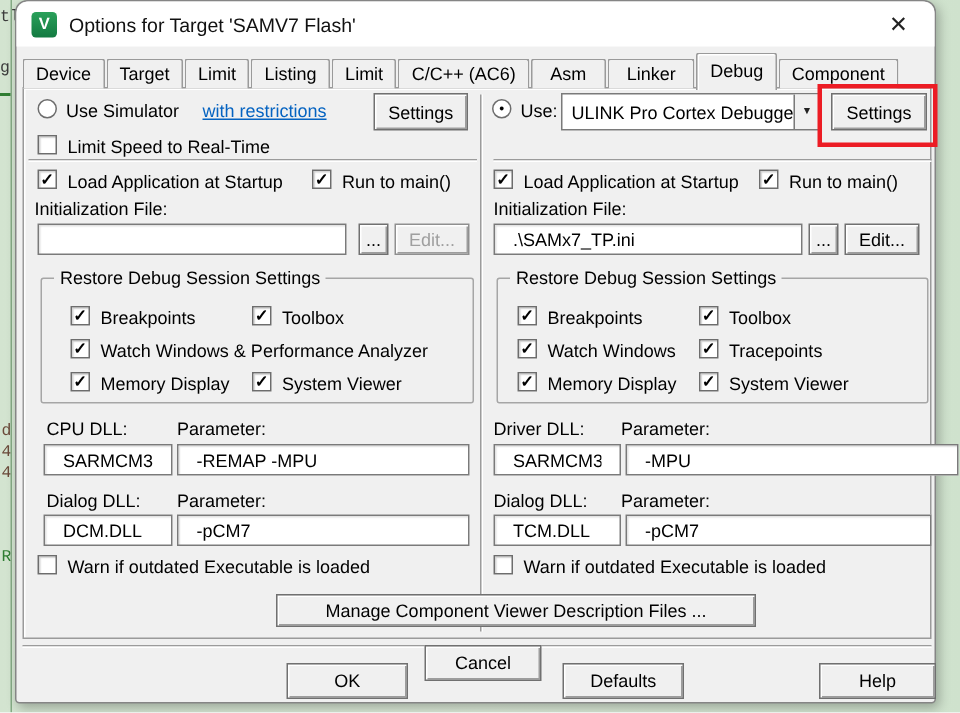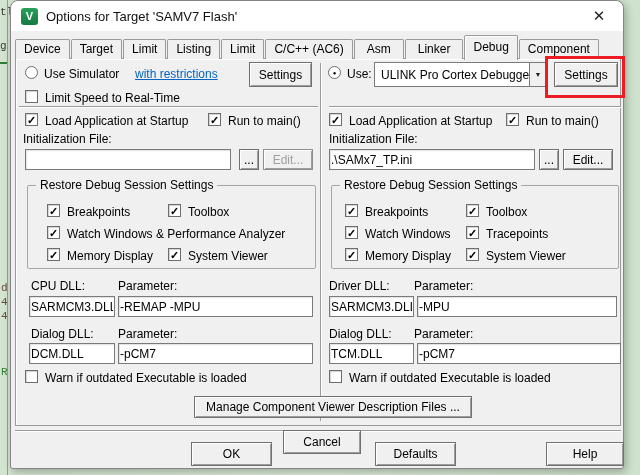--- a/index.html
+++ b/index.html
@@ -40,21 +40,21 @@
   .lbl { position:absolute; white-space:nowrap; z-index:2; }
   .link { position:absolute; white-space:nowrap; color:#0563c1; text-decoration:underline; z-index:2; }
 
   .btn { position:absolute; background:#f0f0f0; border:1px solid #707070;
     box-shadow:inset 1px 1px 0 #fff, inset -1px -1px 0 #9d9d9d;
     display:flex; align-items:center; justify-content:center; font-size:12px; z-index:3; }
   .btn.disabled { color:#9f9f9f; border-color:#8f8f8f; }
 
   .field { position:absolute; background:#fff; border:1px solid #7a7a7a;
     box-shadow:inset 1px 1px 1px rgba(0,0,0,.12); font-family:"Liberation Sans",sans-serif;
-    font-size:12px; padding:1px 1px; height:21px; z-index:2; color:#000; }
+    font-size:12px; padding:1px 12px; height:21px; z-index:2; color:#000; }
 
   .cb { position:absolute; width:13px; height:13px; background:#fff; border:1px solid #6d6d6d;
     box-shadow:inset 1px 1px 1px rgba(0,0,0,.18); z-index:3; }
   .cb .mark { display:block; font-size:11px; font-weight:700; line-height:12px; text-align:center; color:#000; }
   .rb { position:absolute; width:13px; height:13px; background:#fff; border:1px solid #6d6d6d;
     border-radius:50%; display:flex; align-items:center; justify-content:center; z-index:3; }
   .rb .dot { font-size:6px; line-height:1; color:#000; }
 
   .group { position:absolute; border:1px solid #a6a6a6; border-radius:2px; z-index:2;text-align:right; }
   .group .legend { position:absolute; top:-8px; left:8px; background:#f0f0f0; padding:0 4px; white-space:nowrap; }
@@ -225,32 +225,32 @@
       </div>
     <div class="lbl" style="left:354px;top:248px">Memory Display</div>
     <div class="cb" style="left:455px;top:247px">
         <span class="mark">✓</span>
       </div>
     <div class="lbl" style="left:475px;top:248px">System Viewer</div>
 
     <div class="lbl" style="left:318px;top:278px">Driver DLL:</div>
     <div class="lbl" style="left:403px;top:278px">Parameter:</div>
     <input class="field" style="left: 318px; top: 295px; width: 85px;" readonly="" value="SARMCM3.DLL">
-    <input class="field" style="left: 406px; top: 295px; width: 200px;" readonly="" value="-MPU">
+    <input class="field" style="left: 406px; top: 295px; width: 222px;" readonly="" value="-MPU">
 
     <div class="lbl" style="left:318px;top:326px">Dialog DLL:</div>
     <div class="lbl" style="left:403px;top:326px">Parameter:</div>
     <input class="field" style="left: 318px; top: 342px; width: 85px;" readonly="" value="TCM.DLL">
     <input class="field" style="left: 406px; top: 342px; width: 204px;" readonly="" value="-pCM7">
 
     <div class="cb" style="left:318px;top:369px">
         <span class="mark"></span>
       </div>
     <div class="lbl" style="left:338px;top:370px">Warn if outdated Executable is loaded</div>
 
-    <div class="btn" style="left:183px;top:395px;width:278px;height:22px">Manage Component Viewer Description Files ...</div>
+    <div class="btn" style="left:173px;top:395px;width:320px;height:22px">Manage Component Viewer Description Files ...</div>
     <div class="etchh" style="left:4px;top:429px;width:606px"></div>
     <div class="btn" style="left:180px;top:441px;width:81px;height:24px">OK</div>
     <div class="btn" style="left:272px;top:429px;width:78px;height:24px">Cancel</div>
     <div class="btn" style="left:364px;top:441px;width:81px;height:24px">Defaults</div>
     <div class="btn" style="left:535px;top:441px;width:78px;height:24px">Help</div>
   </div>
 </div>
 
 </body></html>

